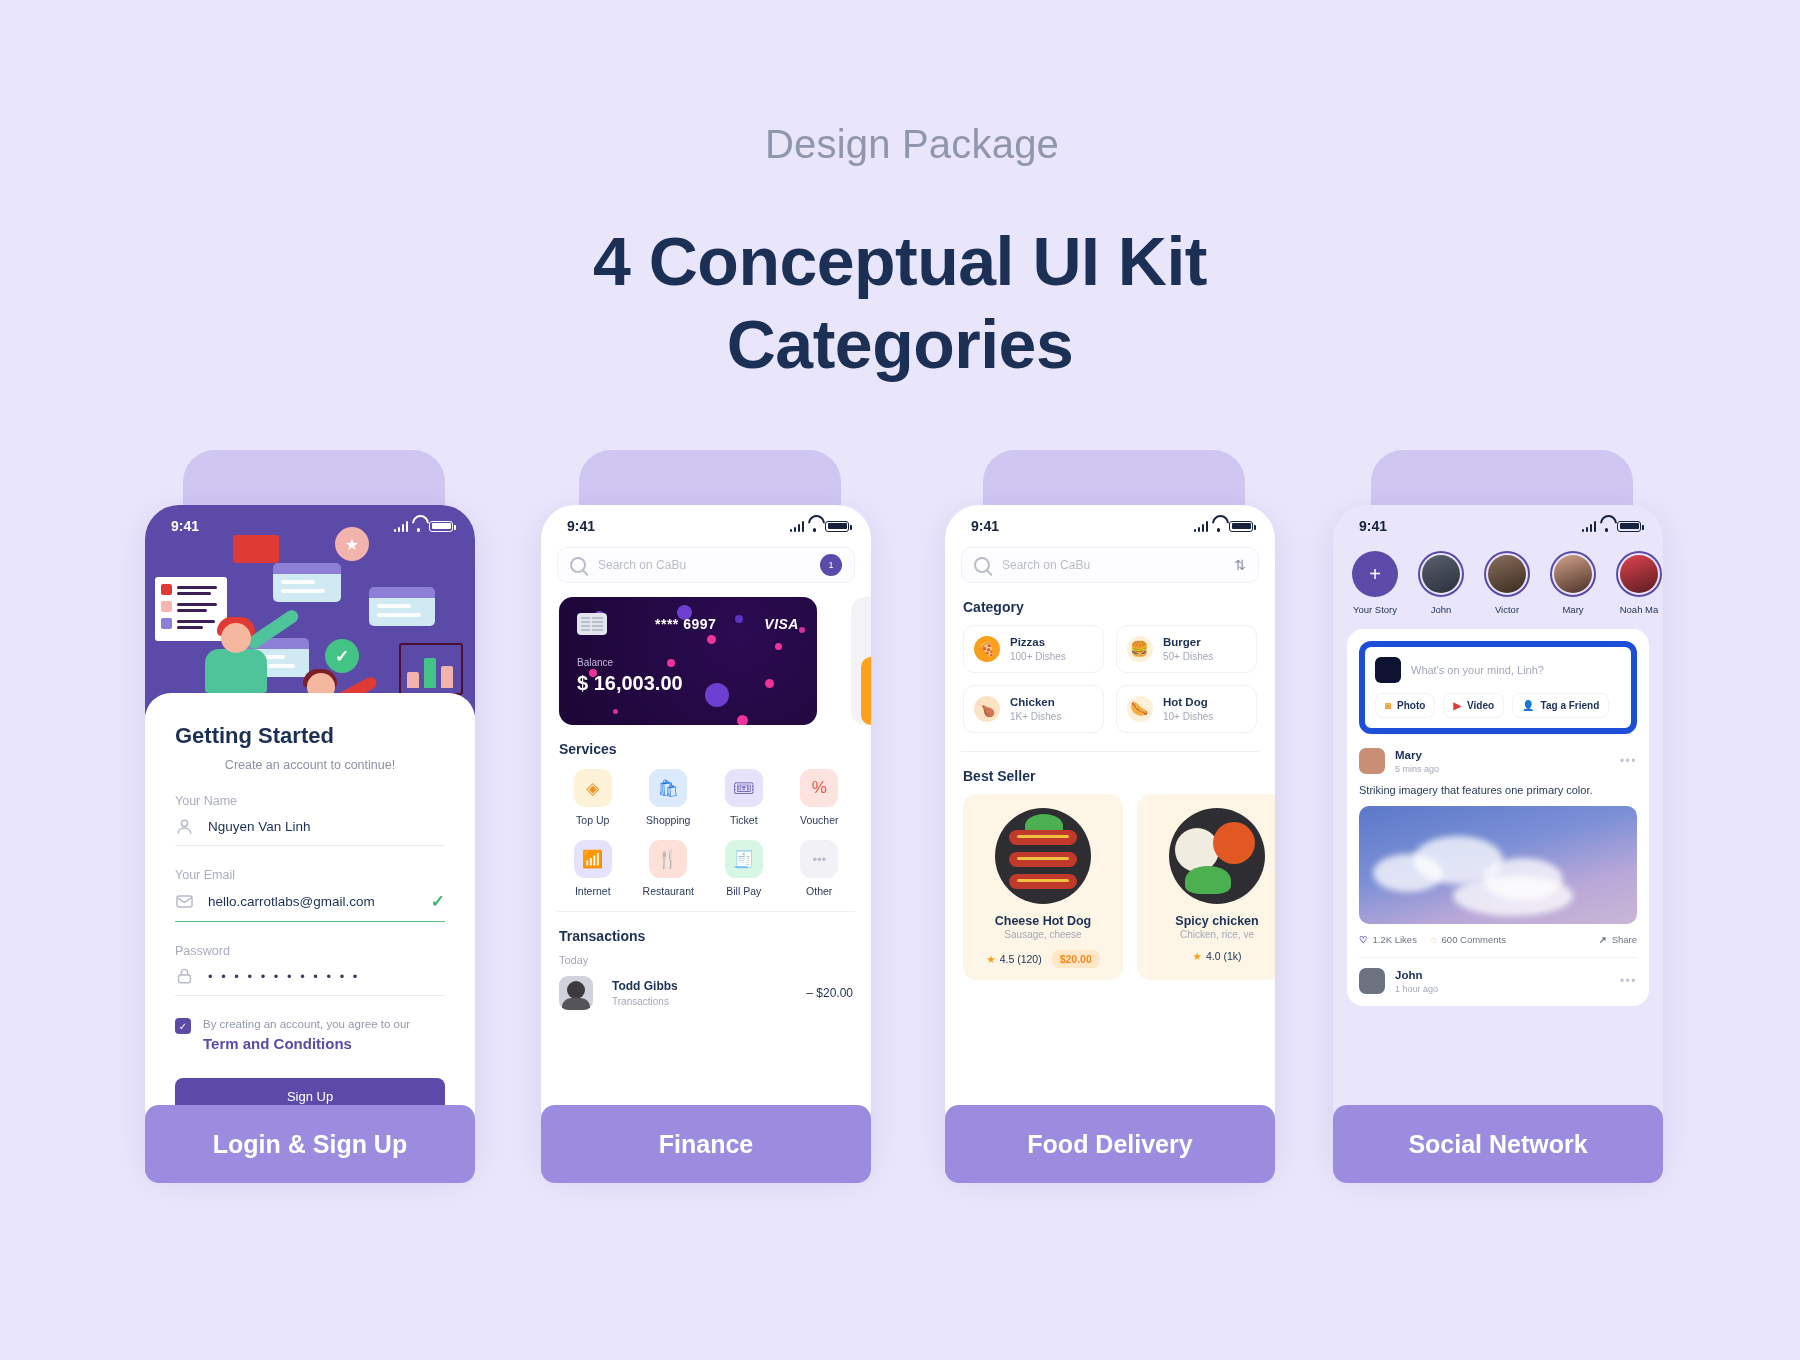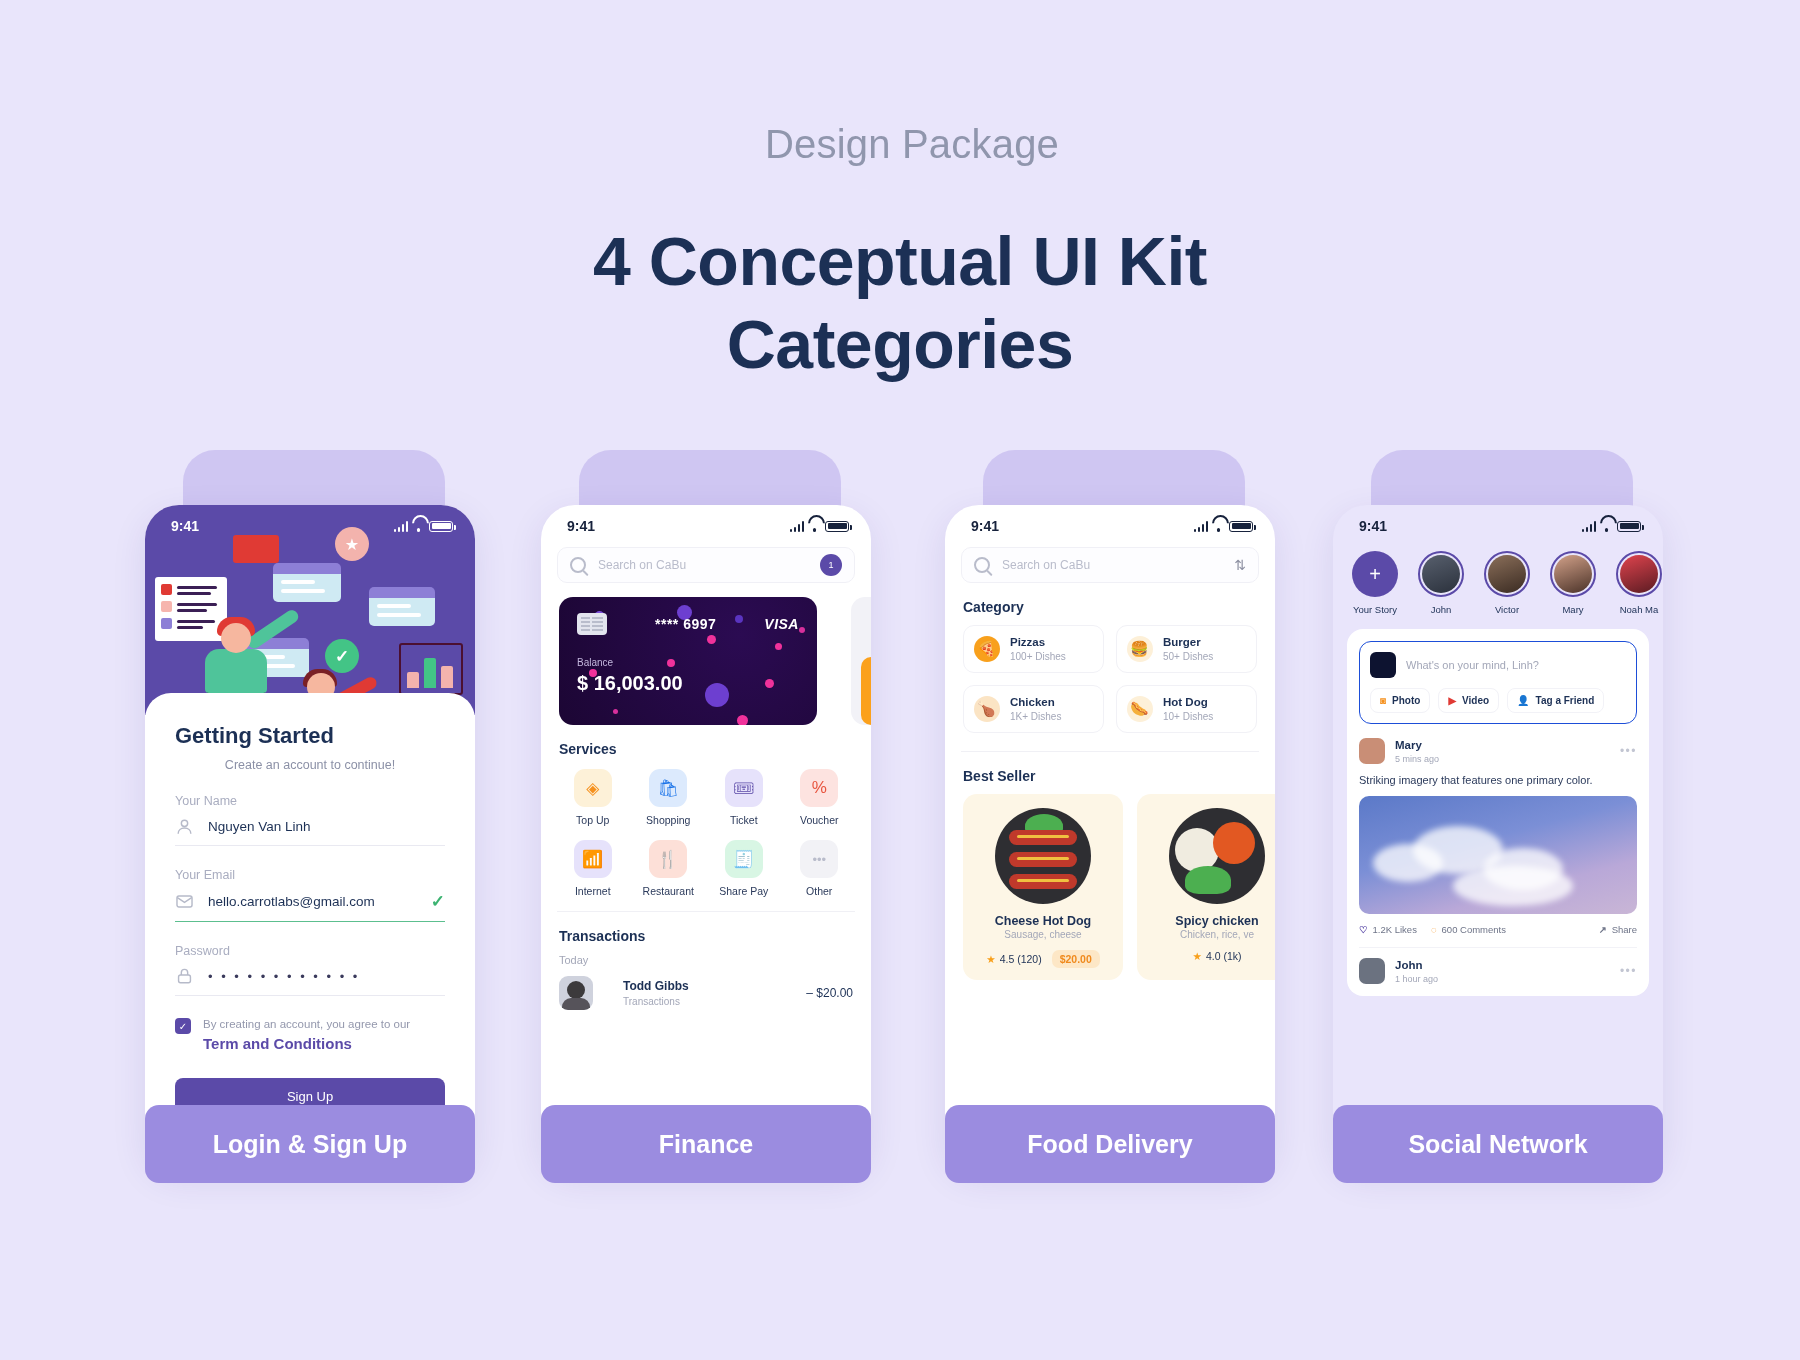--- a/index.html
+++ b/index.html
@@ -159,21 +159,21 @@
   .cbal { position:relative; z-index:2; padding: 22px 18px 0; font-size:10px; color:#c3b7dd;}
   .camt { position:relative; z-index:2; padding: 4px 18px 0; font-size:20px; font-weight:bold;}
   .peek { position:absolute; right:-22px; top:14px; width:42px; height:128px; border-radius:14px; background:#f2f2f7; }
   .peek2 { position:absolute; right:-30px; top:74px; width:40px; height:68px; border-radius:10px 0 0 10px; background:#fba11c; }
 
   .svc-grid { display:grid; grid-template-columns: repeat(4,1fr); row-gap: 14px; padding: 12px 14px 0; }
   .svc { display:flex; flex-direction:column; align-items:center; gap:7px; }
   .svc .tile { width:38px;height:38px;border-radius:11px;display:flex;align-items:center;justify-content:center;font-size:17px;}
   .svc .lb { font-size:10.5px; color:#2b3a5b; }
   .divider { height:1px; background:#f0f0f5; margin: 14px 16px 0; }
-  .tx { display:flex; align-items:center; gap:30px; padding: 10px 18px 0; }
+  .tx { display:flex; align-items:center; gap:19px; padding: 10px 18px 0; }
   .tx .av { width:34px;height:34px;border-radius:9px;background:#cfd2dd;overflow:hidden;position:relative;}
   .tx .av::before{content:"";position:absolute;left:8px;top:5px;width:18px;height:18px;border-radius:50%;background:#3c3a3c;}
   .tx .av::after{content:"";position:absolute;left:3px;top:22px;width:28px;height:14px;border-radius:9px 9px 0 0;background:#56535a;}
   .tx .nm { font-size:12px; font-weight:bold; color:#1c3055; }
   .tx .sb { font-size:10px; color:#a3a7b8; margin-top:3px; }
   .tx .amt { margin-left:auto; font-size:12px; color:#1c3055; }
   .today { font-size:11px; color:#a3a7b8; margin: 10px 18px 0; }
 
   .navbar { position:absolute; bottom:0; left:0; right:0; height:54px; background:#fff;
     border-top:1px solid #f2f2f7; display:flex; align-items:center; justify-content:space-around; padding: 0 16px; }
@@ -199,21 +199,21 @@
   .food .st { font-size:10.5px; color:#1c3055; display:flex; align-items:center; gap:4px; }
   .food .pr { font-size:10.5px; color:#f08a1d; font-weight:bold; background:#fde7c6; padding:3px 8px; border-radius:7px; }
   .stories { display:flex; gap:14px; padding: 12px 0 0 16px; }
   .story { width:52px; text-align:center; flex:0 0 52px; }
   .story .ring { width:46px;height:46px;border-radius:50%;margin:0 auto; position:relative;}
   .story.add .ring { background:#5b4aa8; color:#fff; display:flex; align-items:center; justify-content:center; font-size:20px;}
   .story .ring.b { border:2px solid #5b4aa8; padding:2px; }
   .story .av { width:100%;height:100%;border-radius:50%; }
   .story .nm { font-size:9.5px; color:#1c3055; margin-top:7px; white-space:nowrap; overflow:hidden;}
   .feedcard { margin: 14px 14px 0; background:#fff; border-radius:16px; padding: 12px; }
-  .composer { border:1px solid #1d4ed8; border-radius:12px; padding: 10px; }
+  .composer { border:6px solid #1d4ed8; border-radius:12px; padding: 10px; }
   .comp-row { display:flex; align-items:center; gap:10px; }
   .comp-av { width:26px;height:26px;border-radius:6px;background:#0d1330;}
   .comp-ph { font-size:11px; color:#a3a7b8; }
   .comp-actions { display:flex; gap:8px; margin-top:10px; }
   .cact { border:1px solid #f2f2f7; border-radius:8px; padding: 6px 9px; display:flex; align-items:center;
     gap:6px; font-size:10px; color:#1c3055; font-weight:bold; }
   .post { margin-top: 14px; }
   .post-head { display:flex; align-items:center; gap:10px; }
   .post-av { width:26px;height:26px;border-radius:7px;background:#c98e76;}
   .post-nm { font-size:11.5px; font-weight:bold; color:#1c3055; }
@@ -438,21 +438,21 @@
         <div class="svc">
           <span class="tile" style="background:#e6e2fb;color:#5b4aa8">📶</span>
           <span class="lb">Internet</span>
         </div>
         <div class="svc">
           <span class="tile" style="background:#fde0d8;color:#e03a34">🍴</span>
           <span class="lb">Restaurant</span>
         </div>
         <div class="svc">
           <span class="tile" style="background:#d8f6e4;color:#12a05c">🧾</span>
-          <span class="lb">Share Pay</span>
+          <span class="lb">Bill Pay</span>
         </div>
         <div class="svc">
           <span class="tile" style="background:#f2f2f6;color:#b9bccb;font-size:13px">•••</span>
           <span class="lb">Other</span>
         </div>
       </div>
 
       <div class="divider"></div>
       <div class="sec-title">Transactions</div>
       <div class="today">Today</div>

